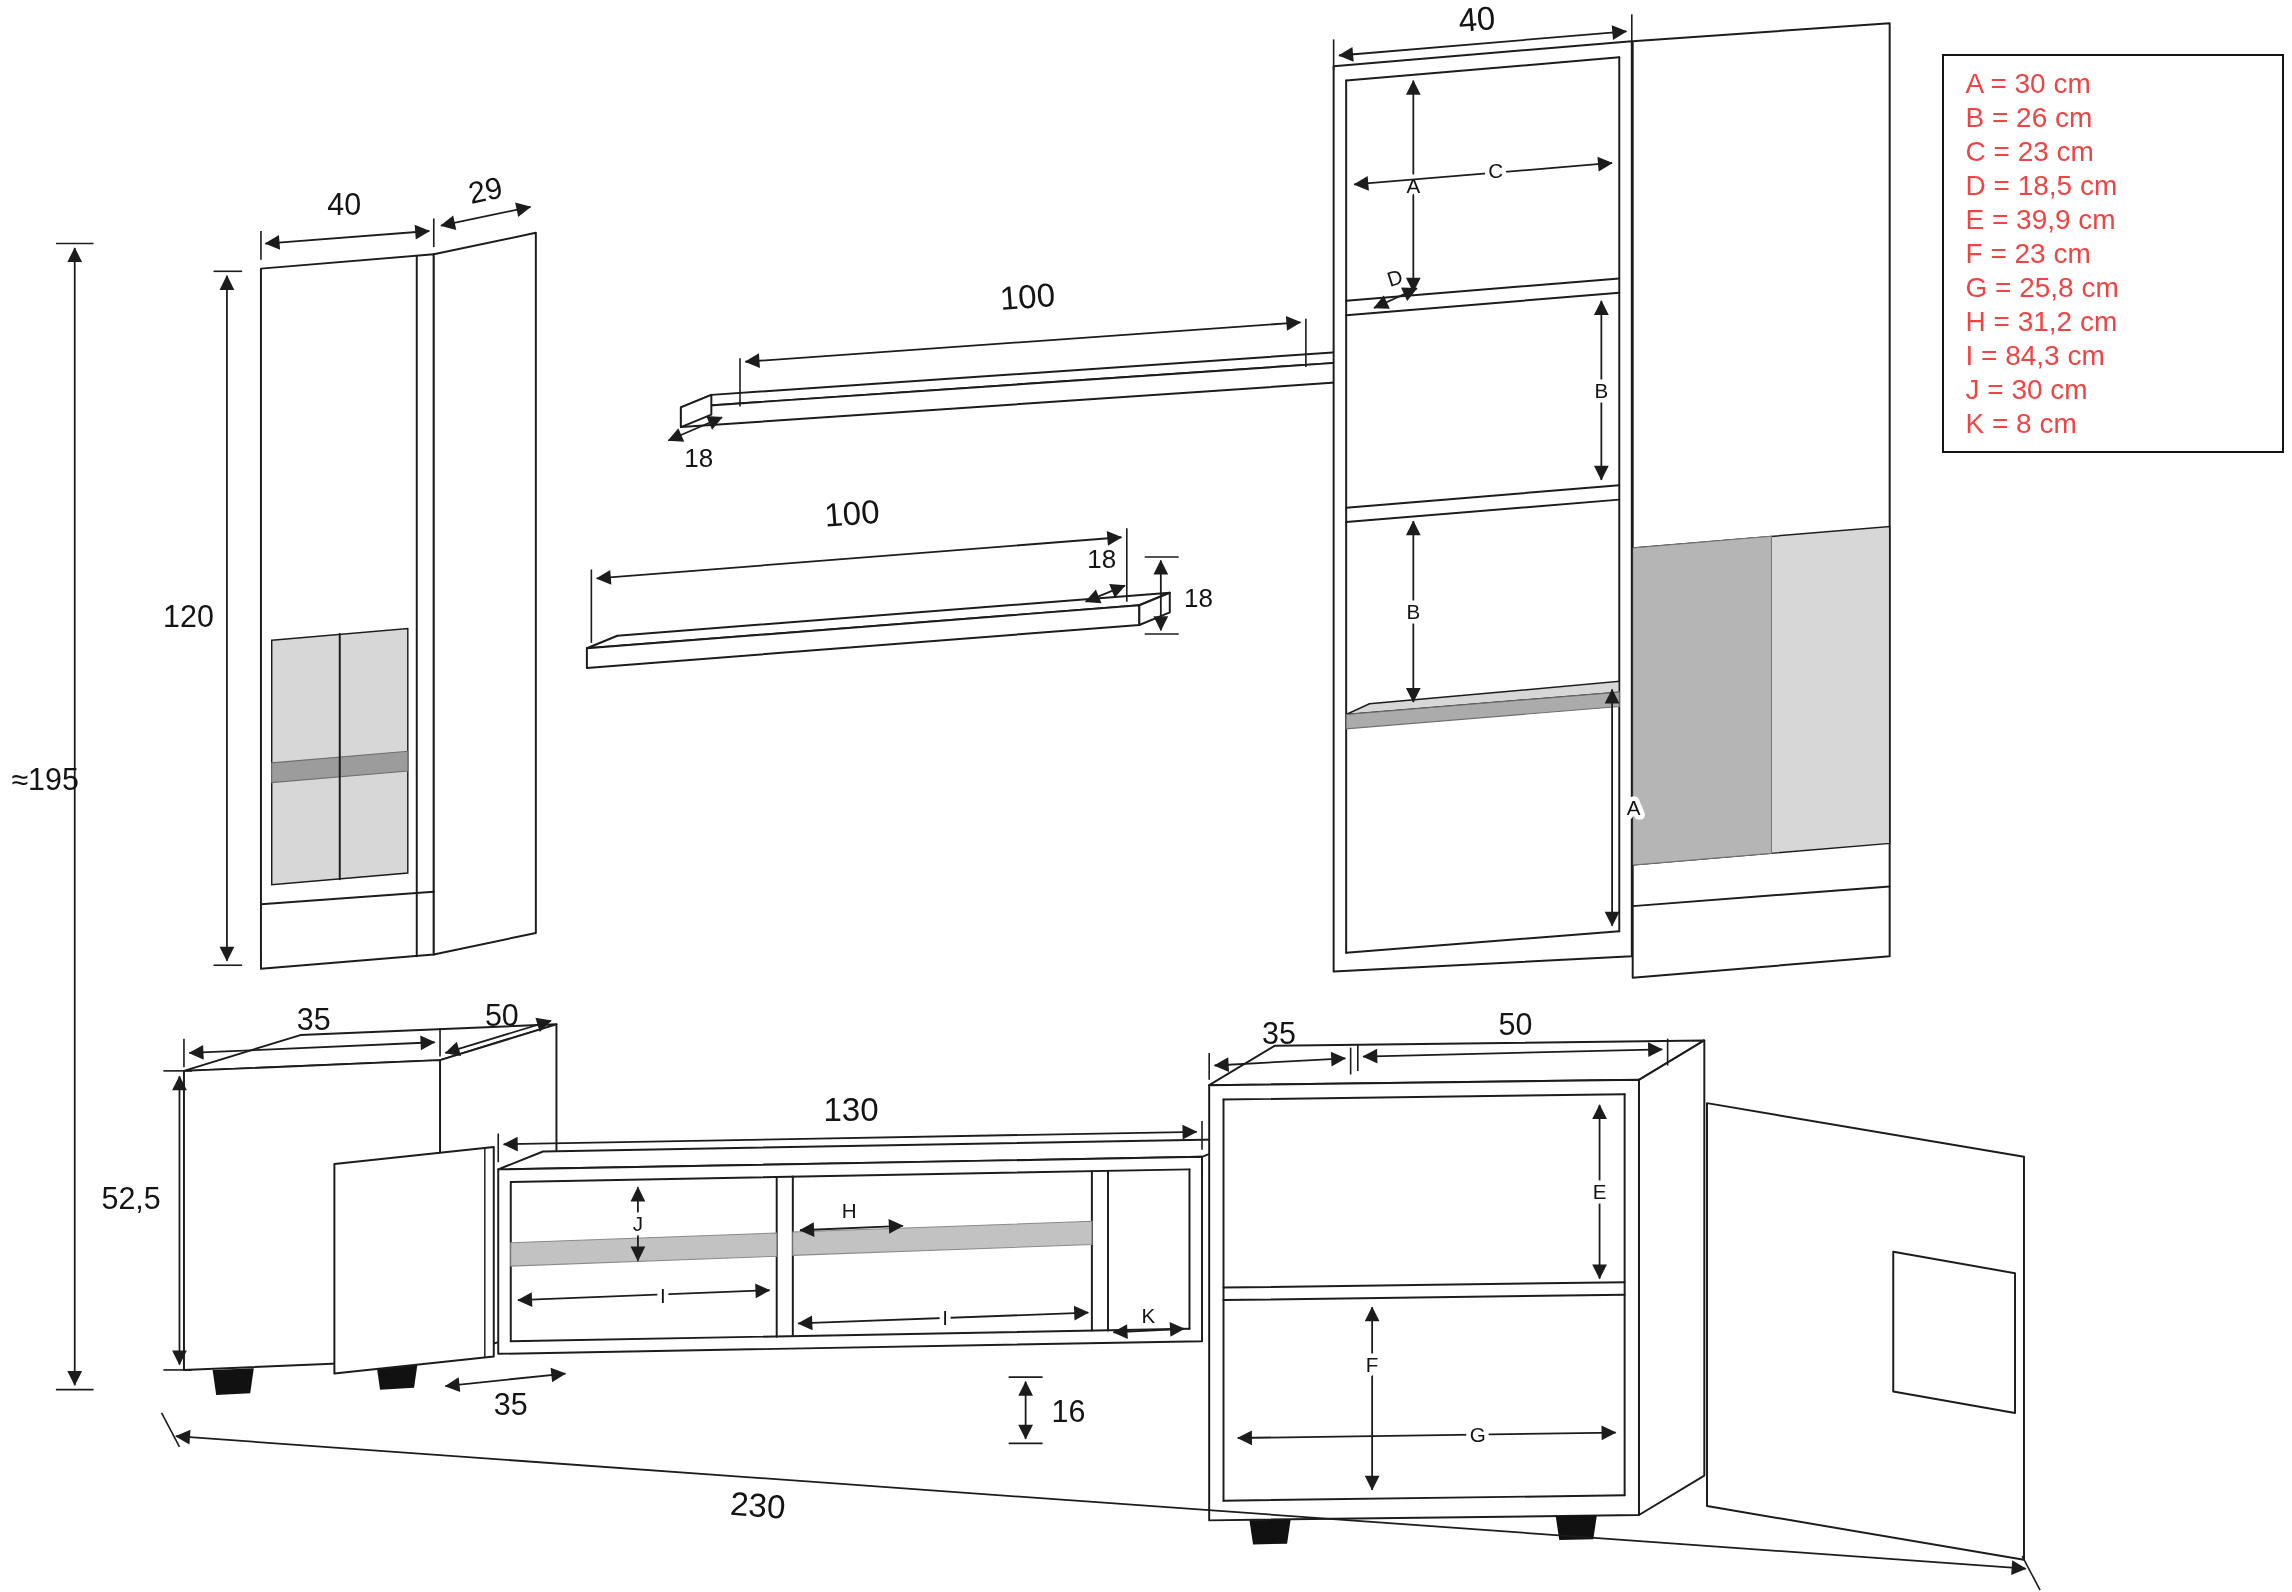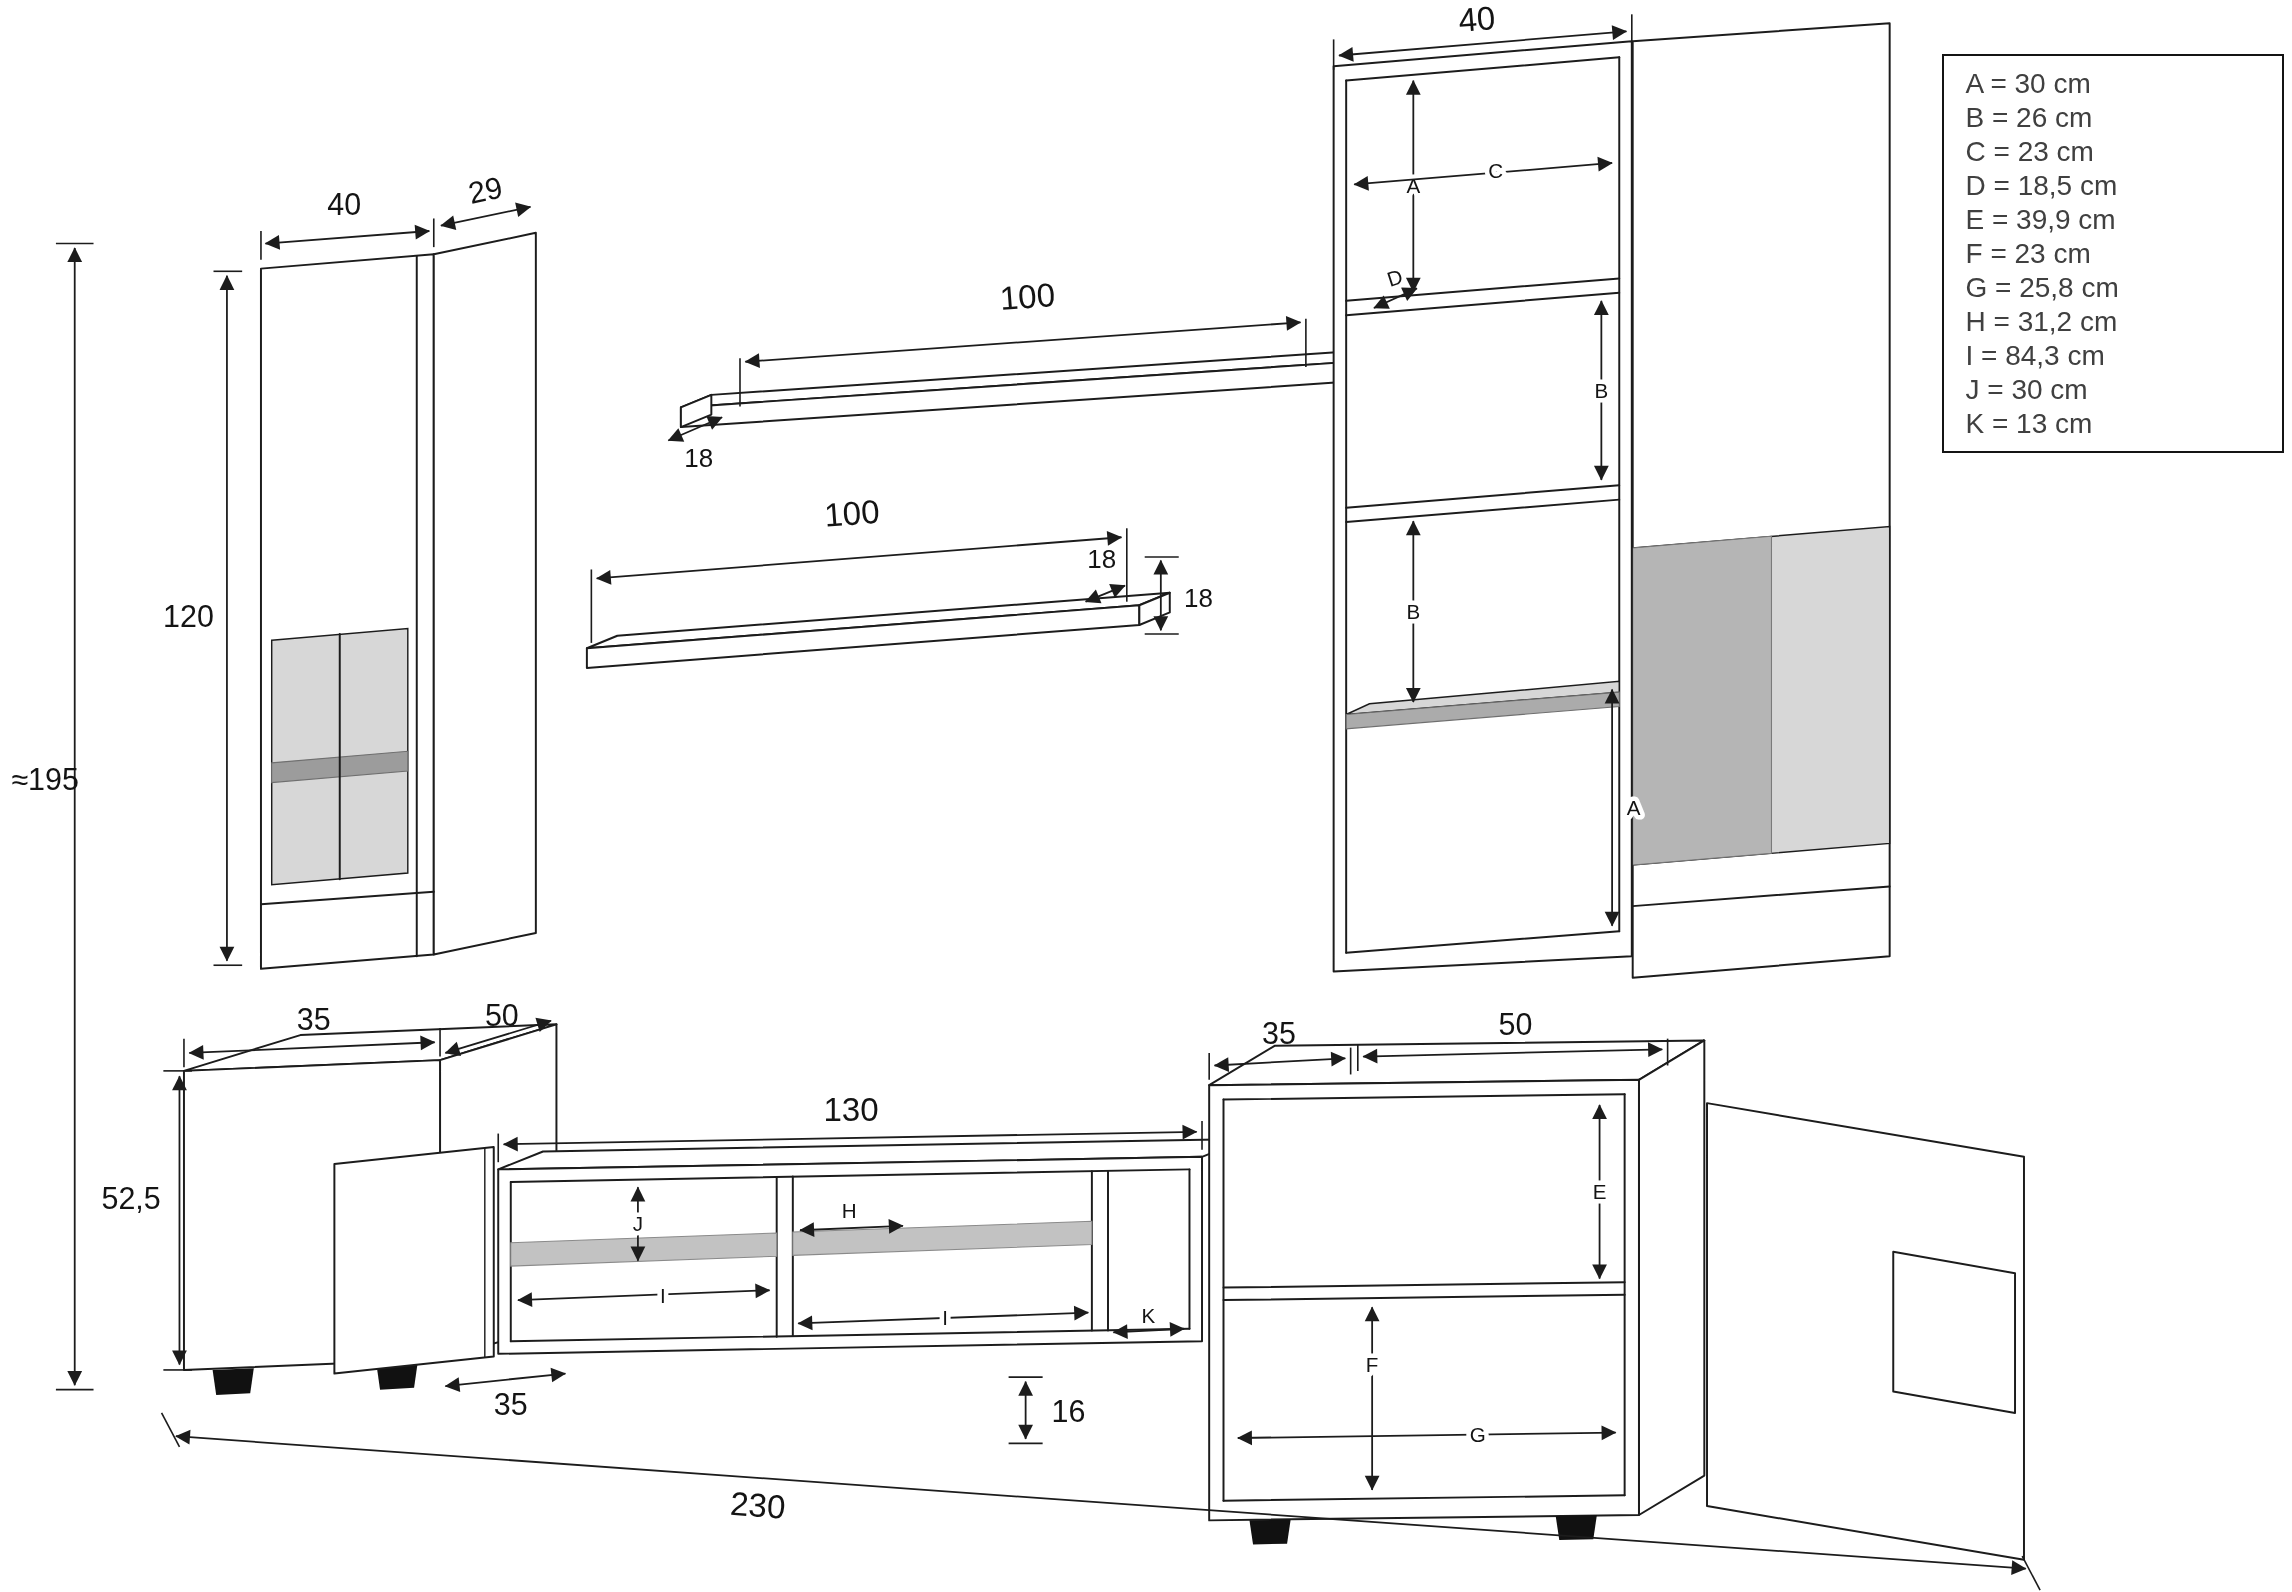--- a/index.html
+++ b/index.html
@@ -19,21 +19,21 @@
   .tick{fill:none;stroke:#1c1c1c;stroke-width:1.8;}
   text{font-family:"Liberation Sans","DejaVu Sans",sans-serif;fill:#141414;text-anchor:middle;}
   .num{font-size:34px;}
   .numL{font-size:37px;}
   .sm{font-size:29px;}
   .as{text-anchor:start;}
   .letter{font-size:23px;paint-order:stroke;stroke:#ffffff;stroke-width:10px;stroke-linejoin:round;}
   
   .legend{position:absolute;left:1942px;top:54px;width:342px;box-sizing:border-box;
           border:2.7px solid #141414;background:#ffffff;padding:10.7px 7.2px 10.7px 21.5px;}
-  .legend-item{font-size:28px;line-height:34px;color:#404040;white-space:nowrap;}
+  .legend-item{font-size:28px;line-height:34px;color:#ef4444;white-space:nowrap;}
 </style>
 </head>
 <body>
 
 <div class="canvas">
 <svg width="2293" height="1592" viewBox="0 0 2560 1778">
   <defs>
     <marker id="ah" viewBox="0 0 12 12" refX="11" refY="6" markerWidth="9" markerHeight="9" orient="auto-start-reverse">
       <path d="M0.5,0.5 L11.5,6 L0.5,11.5 Z" fill="#1c1c1c"></path>
     </marker>
@@ -248,16 +248,16 @@
     <div class="legend-item">A = 30 cm</div>
     <div class="legend-item">B = 26 cm</div>
     <div class="legend-item">C = 23 cm</div>
     <div class="legend-item">D = 18,5 cm</div>
     <div class="legend-item">E = 39,9 cm</div>
     <div class="legend-item">F = 23 cm</div>
     <div class="legend-item">G = 25,8 cm</div>
     <div class="legend-item">H = 31,2 cm</div>
     <div class="legend-item">I = 84,3 cm</div>
     <div class="legend-item">J = 30 cm</div>
-    <div class="legend-item">K = 13 cm</div>
+    <div class="legend-item">K = 8 cm</div>
   </div>
 </div>
 
 
 </body></html>

